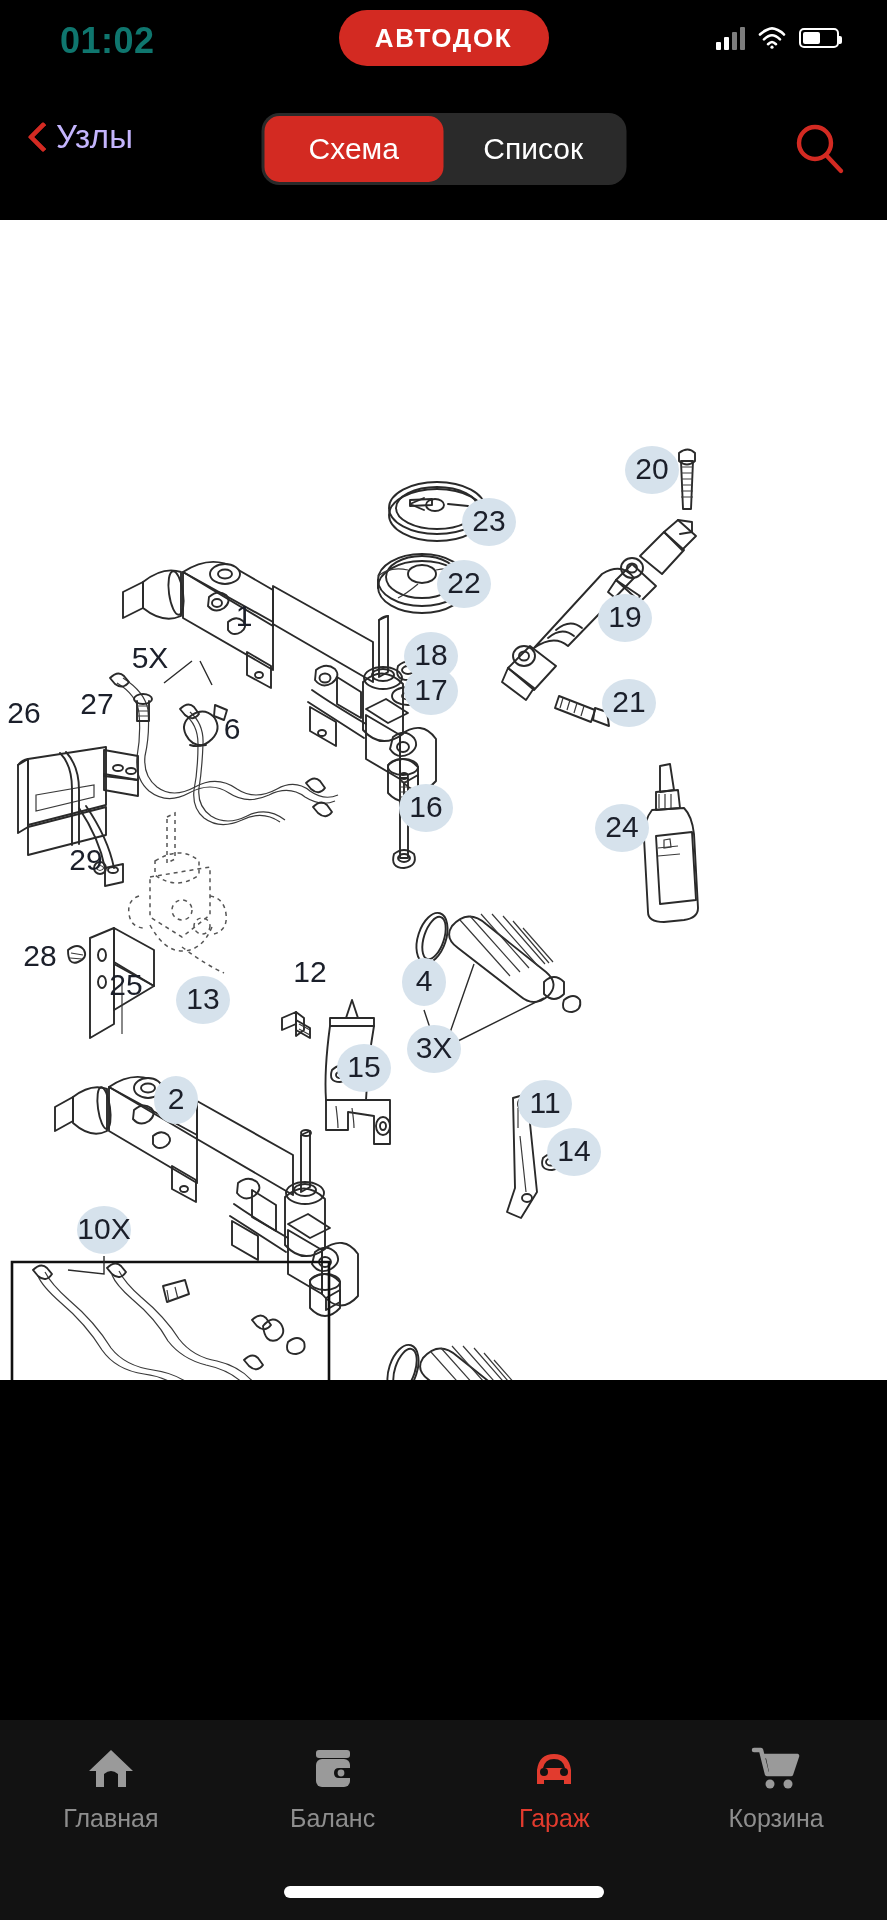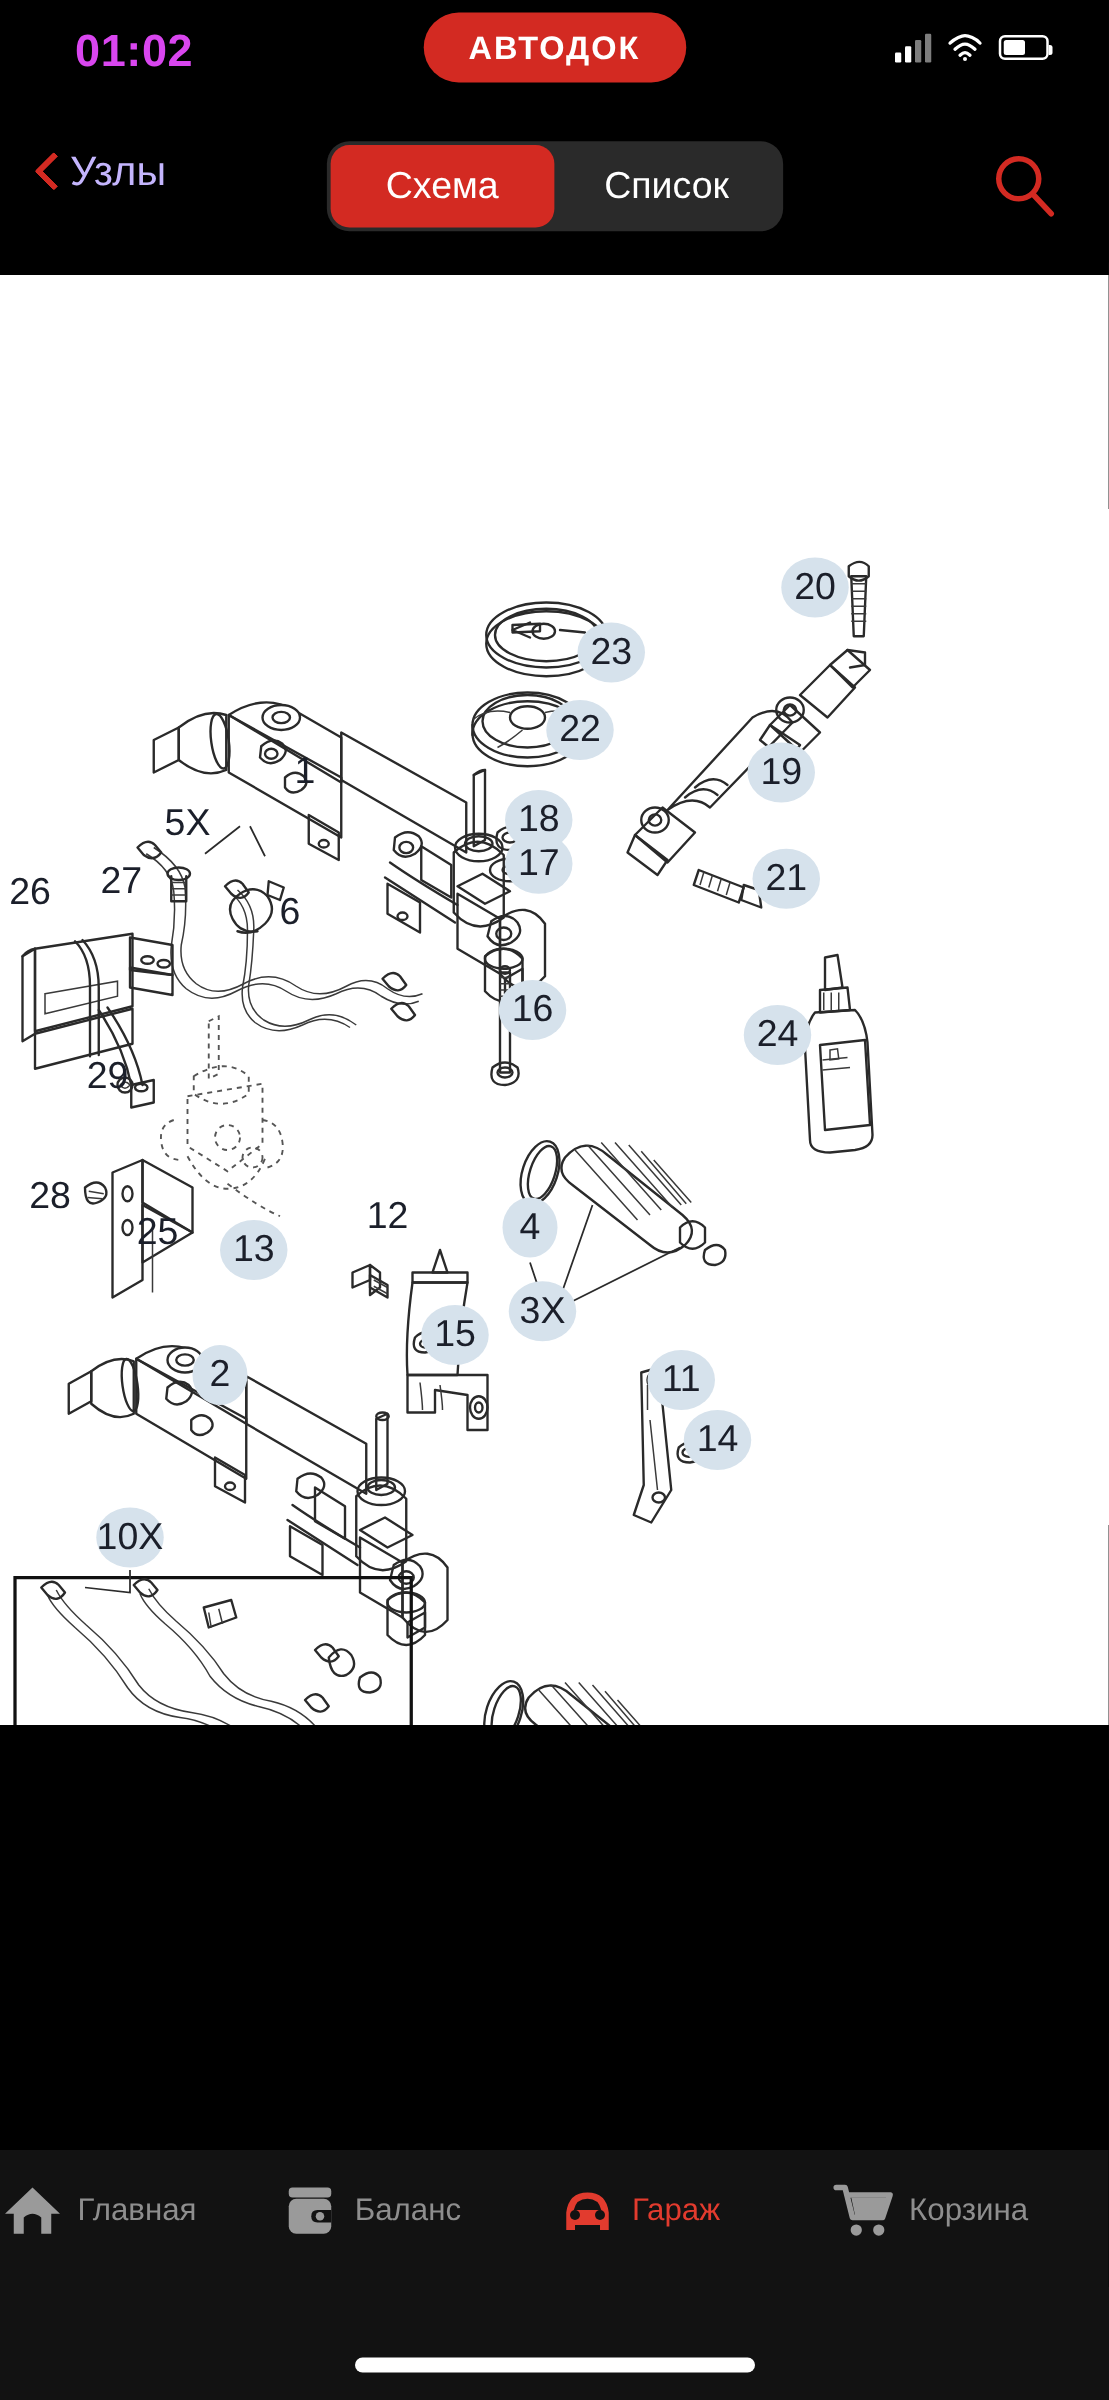--- a/index.html
+++ b/index.html
@@ -11,21 +11,21 @@
   }
   #screen { position:relative; width:887px; height:1920px; background:#000; }
 
   
   .statusbar {
     position:absolute; left:0; top:0; width:887px; height:88px;
     background:#000;
   }
   .status-time {
     position:absolute; left:60px; top:20px;
-    color:#d946ef; font-size:36px; font-weight:600; letter-spacing:0.5px;
+    color:#0f766e; font-size:36px; font-weight:600; letter-spacing:0.5px;
   }
   .dynamic-island {
     position:absolute; left:50%; transform:translateX(-50%); top:10px;
     width:210px; height:56px; border-radius:28px;
     background:#D32A22;
     display:flex; align-items:center; justify-content:center;
   }
   .brand-text {
     color:#fff; font-size:26px; font-weight:700;
     letter-spacing:1.6px;
@@ -106,21 +106,21 @@
   .pt-dash { fill:none; stroke:#555; stroke-width:1.5; stroke-dasharray:4 4; }
   .boxline { fill:none; stroke:#111; stroke-width:2.6; }
   .l3 { font-size:44px; font-weight:bold; fill:#000; }
 
   
   .tabbar {
     position:absolute; left:0; bottom:0; width:887px; height:200px;
     background:#121212;
   }
   .tabs { display:flex; width:100%; padding-top:22px; }
-  .tab { flex:1; display:flex; flex-direction:row; align-items:center; gap:10px; cursor:pointer; }
+  .tab { flex:1; display:flex; flex-direction:column; align-items:center; gap:10px; cursor:pointer; }
   .tab-label { font-size:25px; color:#8e8e8e; }
   .tab.active .tab-label { color:#E23B2E; }
   .tab-ic { width:52px; height:52px; display:block; }
   .home-indicator {
     position:absolute; left:50%; transform:translateX(-50%); bottom:22px;
     width:320px; height:12px; border-radius:6px; background:#fff;
   }
   .black-gap {
     position:absolute; left:0; top:1380px; width:887px; height:340px; background:#000;
   }

